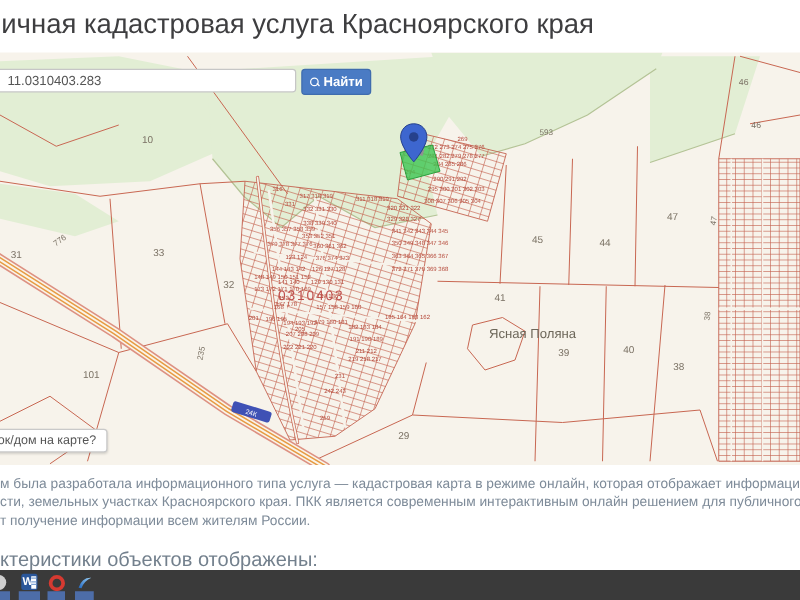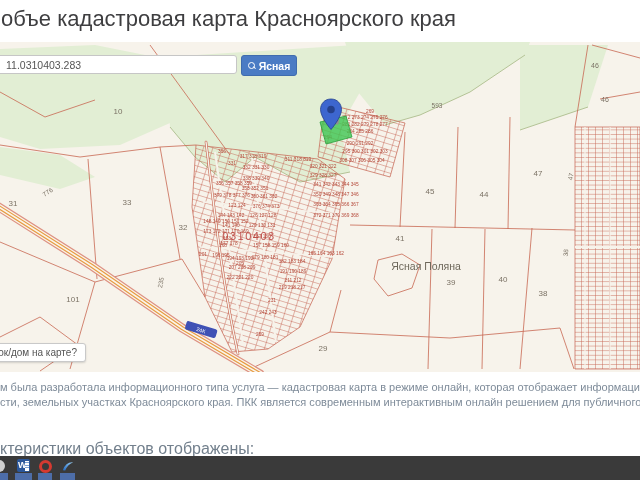--- a/index.html
+++ b/index.html
@@ -180,32 +180,33 @@
         <g>
           <polygon points="320,80 346,74 352,95 326,102" fill="#3fc553" fill-opacity="0.8" stroke="#2ba03e" stroke-width="0.8"></polygon>
           <rect x="333" y="77" width="6" height="5" fill="#909090" transform="rotate(17 336 79)"></rect>
           <path d="M331,57 c-6.5,0 -10.5,5 -10.5,10.5 c0,8 10.5,20 10.5,20 c0,0 10.5,-12 10.5,-20 c0,-5.5 -4,-10.5 -10.5,-10.5 Z" fill="#3d66cf" stroke="#26418c" stroke-width="0.8"></path>
           <circle cx="331" cy="67.5" r="3.8" fill="#26418c"></circle>
         </g>
       </svg>
 
   </div>
 
-  <div id="title">объе кадастровая карта Красноярского края</div>
+  <div id="title">ичная кадастровая услуга Красноярского края</div>
 
   <input id="search-input" type="text" value="11.0310403.283" style="">
   <div id="find-btn">
     <span class="mag"></span>
-    <span>Ясная</span>
+    <span>Найти</span>
   </div>
 
   <div id="map-tooltip">участок/дом на карте?</div>
 
   <div id="bl0" class="bodyline">м была разработала информационного типа услуга — кадастровая карта в режиме онлайн, которая отображает информацию об объе</div>
   <div id="bl1" class="bodyline">сти, земельных участках Красноярского края. ПКК является современным интерактивным онлайн решением для публичного использо</div>
+  <div id="bl2" class="bodyline">т получение информации всем жителям России.</div>
   <div id="footer-line">ктеристики объектов отображены:</div>
 
   <div id="taskbar">
     <div id="icon-partial" class="tb-icon"></div>
     <div id="icon-word" class="tb-icon">
       <span class="w">W</span>
       <span class="doc">
           <i></i>
           <i></i>
           <i></i>

